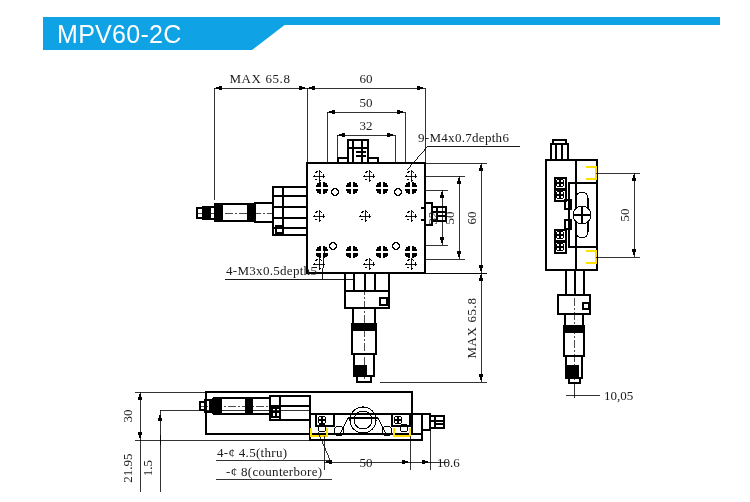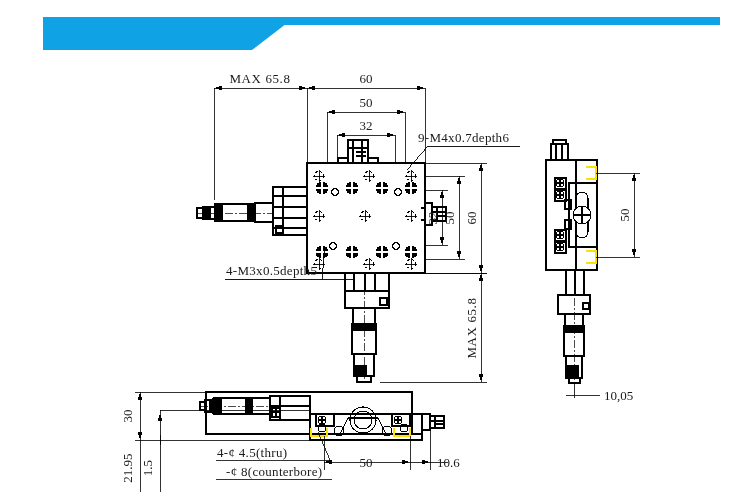--- a/index.html
+++ b/index.html
@@ -38,20 +38,21 @@
     fill:#1a1a1a;
   }
 </style>
 </head>
 <body>
 
 <div id="page">
 
   <div class="banner-bar"></div>
   <div class="banner-block"></div>
+  <div class="banner-title">MPV60-2C</div>
 
   <svg id="drawing" viewBox="0 0 750 502" width="750" height="502" shape-rendering="crispEdges">
     <g fill="none" stroke="#000" stroke-width="1.1" stroke-linecap="butt">
 
       <g>
 
         <rect x="307" y="163" width="118" height="110" stroke-width="1.6"></rect>
 
         <g>
           <rect x="348" y="140" width="20" height="23"></rect>

